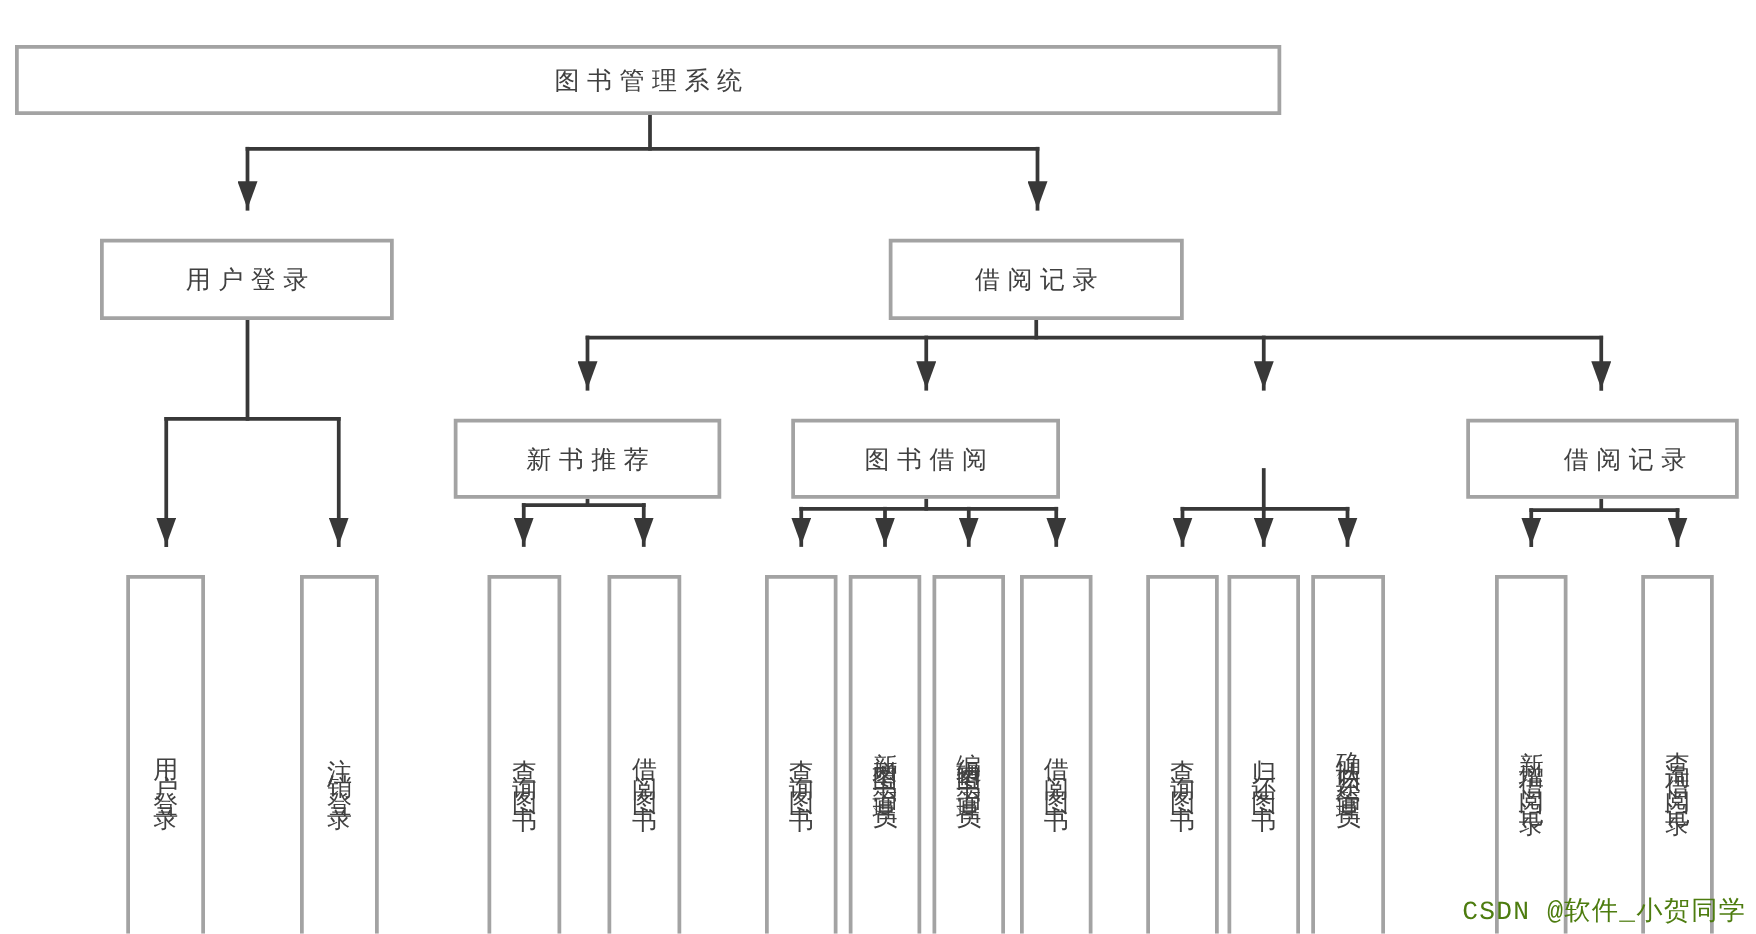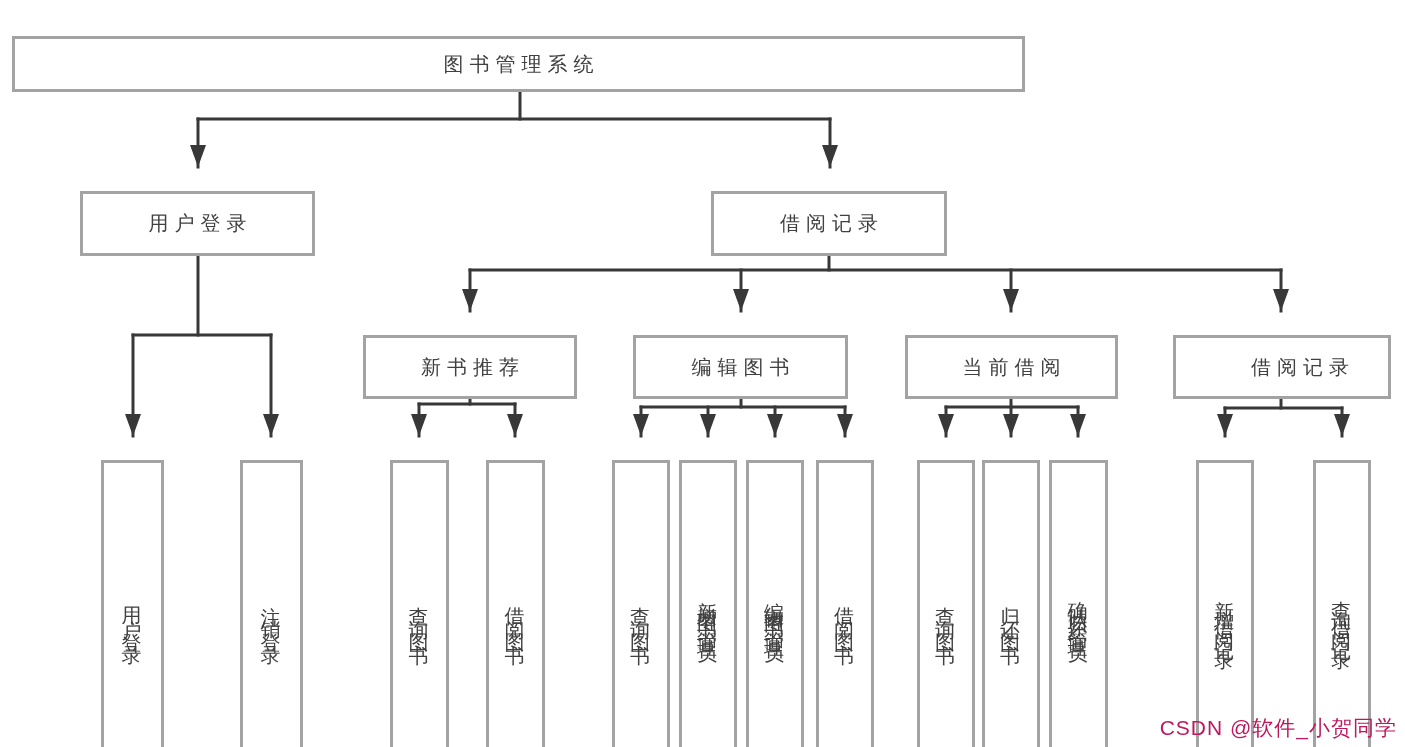--- a/index.html
+++ b/index.html
@@ -46,22 +46,23 @@
   .v-short { letter-spacing: 13px; padding-top: 13px; }
   .v-med   { letter-spacing: 10px; padding-top: 10px; }
   .v-long  { letter-spacing: 6px;  padding-top: 6px;  }
   .watermark {
     position: absolute;
     right: 8px;
     top: 714px;
     z-index: 3;
     font-size: 21px;
     letter-spacing: 1px;
-    color: #be185d;
+    color: #4d7c0f;
     white-space: nowrap;
+    font-family: Liberation Mono, monospace;
   }
 </style>
 </head>
 <body>
 
 <div class="canvas">
 
   <svg class="connectors" viewBox="0 0 1405 747" xmlns="http://www.w3.org/2000/svg">
     <defs>
       <marker id="arw" markerUnits="userSpaceOnUse" markerWidth="22" markerHeight="16" viewBox="0 0 22 16" refX="22" refY="8" orient="auto">
@@ -120,24 +121,21 @@
     <span class="hlabel">用户登录</span>
   </div>
   <div class="node" style="left:711px; top:168px; width:236px; height:65px;">
     <span class="hlabel">借阅记录</span>
   </div>
 
   <div class="node" style="left:363px; top:312px; width:214px; height:64px;text-align:right;">
     <span class="hlabel">新书推荐</span>
   </div>
   <div class="node" style="left:633px; top:312px; width:215px; height:64px;">
-    <span class="hlabel">编辑图书</span>
-  </div>
-  <div class="node" style="left:905px; top:312px; width:213px; height:64px;">
-    <span class="hlabel">当前借阅</span>
+    <span class="hlabel">图书借阅</span>
   </div>
   <div class="node" style="left:1173px; top:312px; width:218px; height:64px;padding-left:36px;">
     <span class="hlabel">借阅记录</span>
   </div>
 
   <div class="node" style="left:101px; top:437px; width:63px; height:300px;">
     <span class="vtext v-short">用户登录</span>
   </div>
   <div class="node" style="left:240px; top:437px; width:63px; height:300px;">
     <span class="vtext v-short">注销登录</span>

